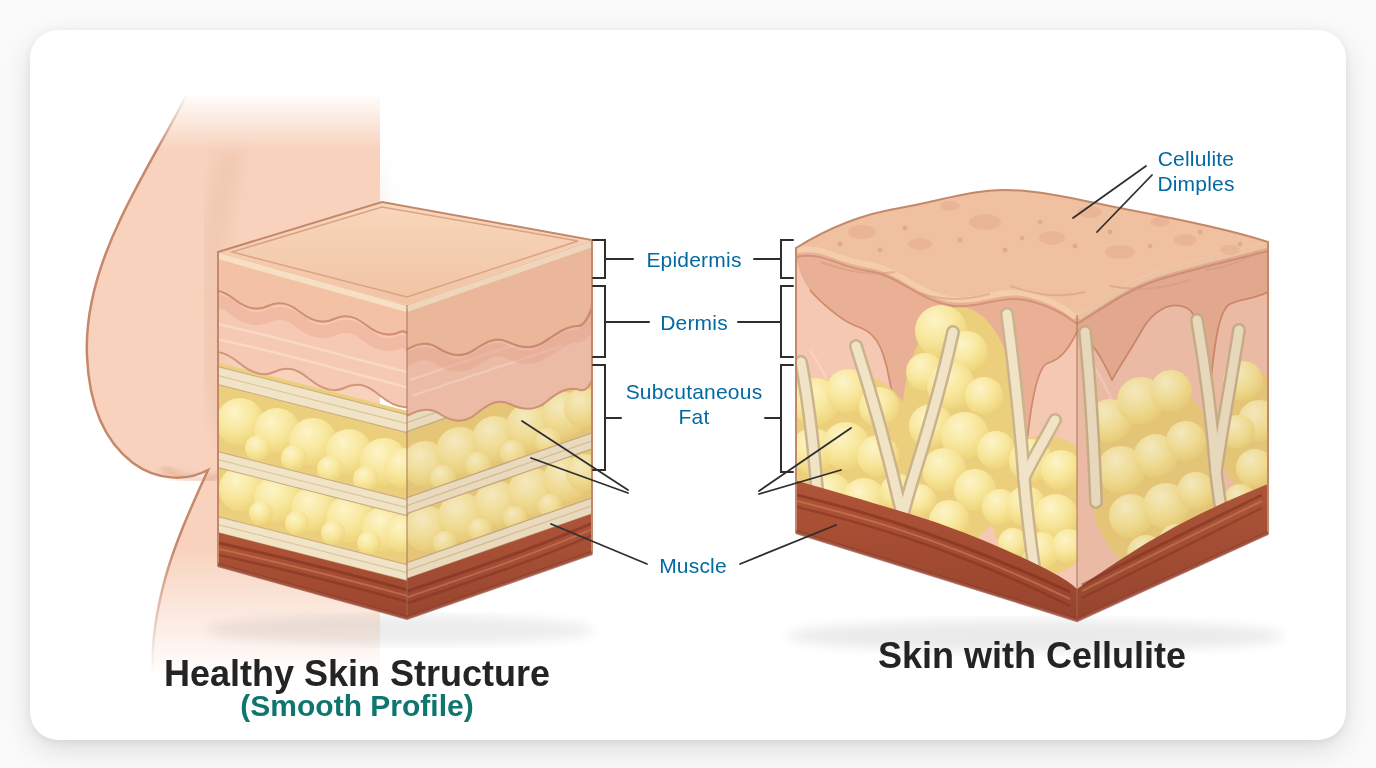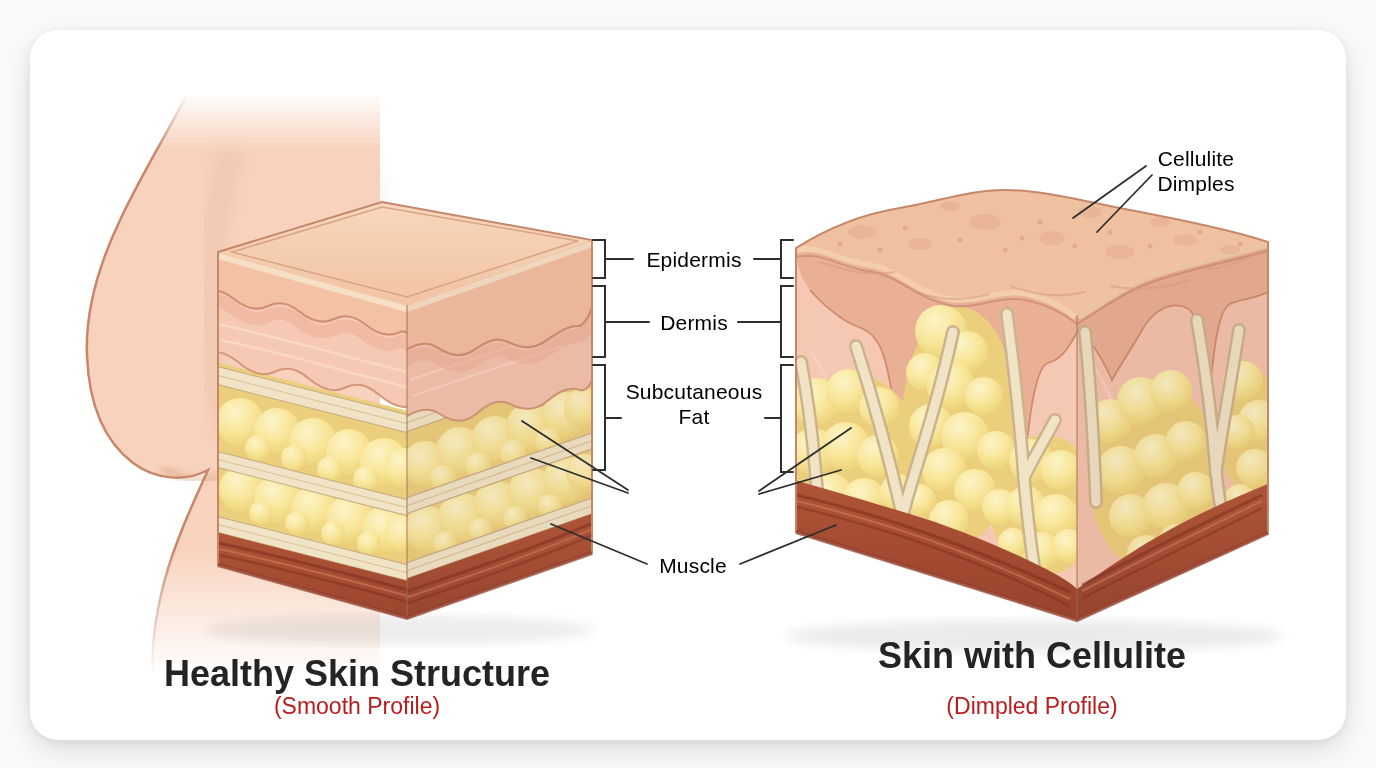--- a/index.html
+++ b/index.html
@@ -2,25 +2,25 @@
 <html><head>
 <meta charset="utf-8">
 <style>
   html,body{margin:0;padding:0;}
   body{background:#fafafa;font-family:"Liberation Sans",sans-serif;}
   .stage{position:relative;width:1376px;height:768px;overflow:hidden;background:#fafafa;}
   .card{position:absolute;left:30px;top:30px;right:30px;bottom:28px;background:#ffffff;
         border-radius:28px;box-shadow:0 10px 28px rgba(0,0,0,.12),0 2px 8px rgba(0,0,0,.06);}
   svg.art{position:absolute;left:0;top:0;width:1376px;height:768px;}
   .lbl{position:absolute;transform:translate(-50%,-50%);font-size:21px;line-height:25px;
-       color:#000000;white-space:pre-line;text-align:center;letter-spacing:.2px;}
+       color:#0369a1;white-space:pre-line;text-align:center;letter-spacing:.2px;}
   .cap-title{position:absolute;transform:translate(-50%,-50%);font-size:36px;font-weight:600;
        color:#242424;white-space:nowrap;}
-  .cap-sub{position:absolute;transform:translate(-50%,-50%);font-size:23px;font-weight:400;
-       color:#b91c1c;white-space:nowrap;}
+  .cap-sub{position:absolute;transform:translate(-50%,-50%);font-size:30px;font-weight:700;
+       color:#0f766e;white-space:nowrap;}
 </style>
 </head>
 <body>
 
 <div class="stage">
   <div class="card"></div>
 
   <svg class="art" viewBox="0 0 1376 768">
     <defs>
       <radialGradient id="ballG" cx="38%" cy="30%" r="80%">
@@ -408,14 +408,13 @@
   <div class="lbl" style="left:694px;top:322px">Dermis</div>
   <div class="lbl" style="left:694px;top:404px">Subcutaneous
 Fat</div>
   <div class="lbl" style="left:693px;top:565px">Muscle</div>
   <div class="lbl" style="left:1196px;top:171px">Cellulite
 Dimples</div>
 
   <div class="cap-title" style="left:357px;top:674px">Healthy Skin Structure</div>
   <div class="cap-sub" style="left:357px;top:706px">(Smooth Profile)</div>
   <div class="cap-title" style="left:1032px;top:656px">Skin with Cellulite</div>
-  <div class="cap-sub" style="left:1032px;top:706px">(Dimpled Profile)</div>
 </div>
 
 </body></html>

